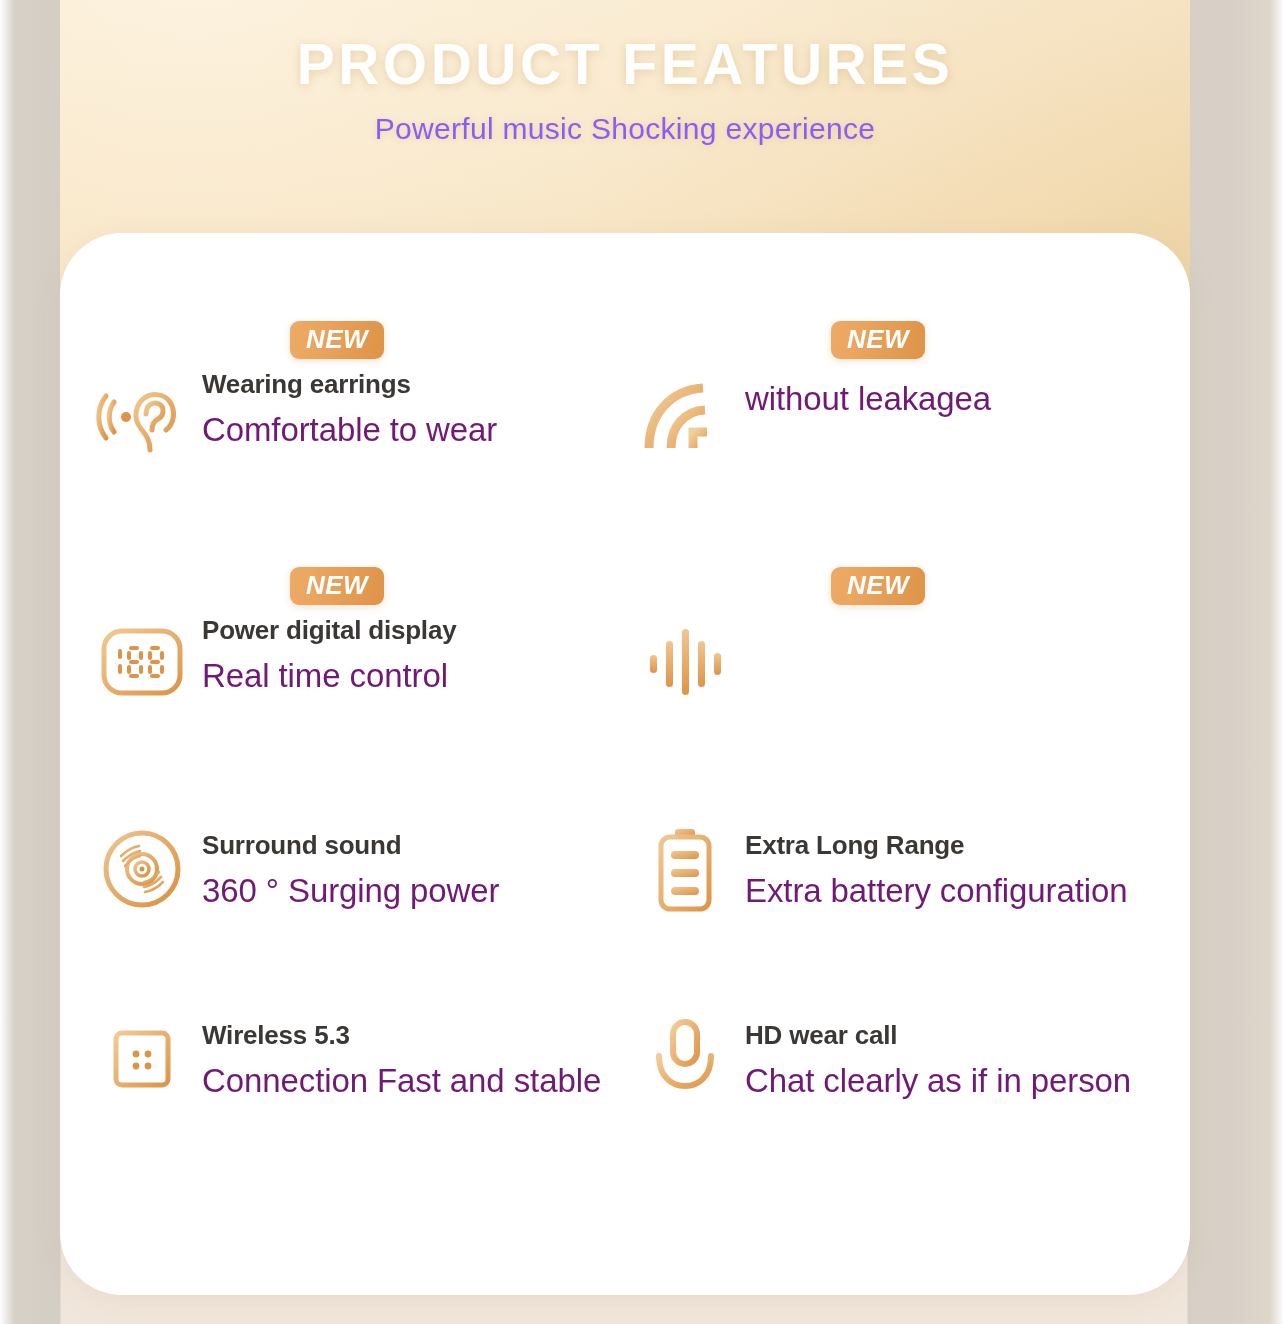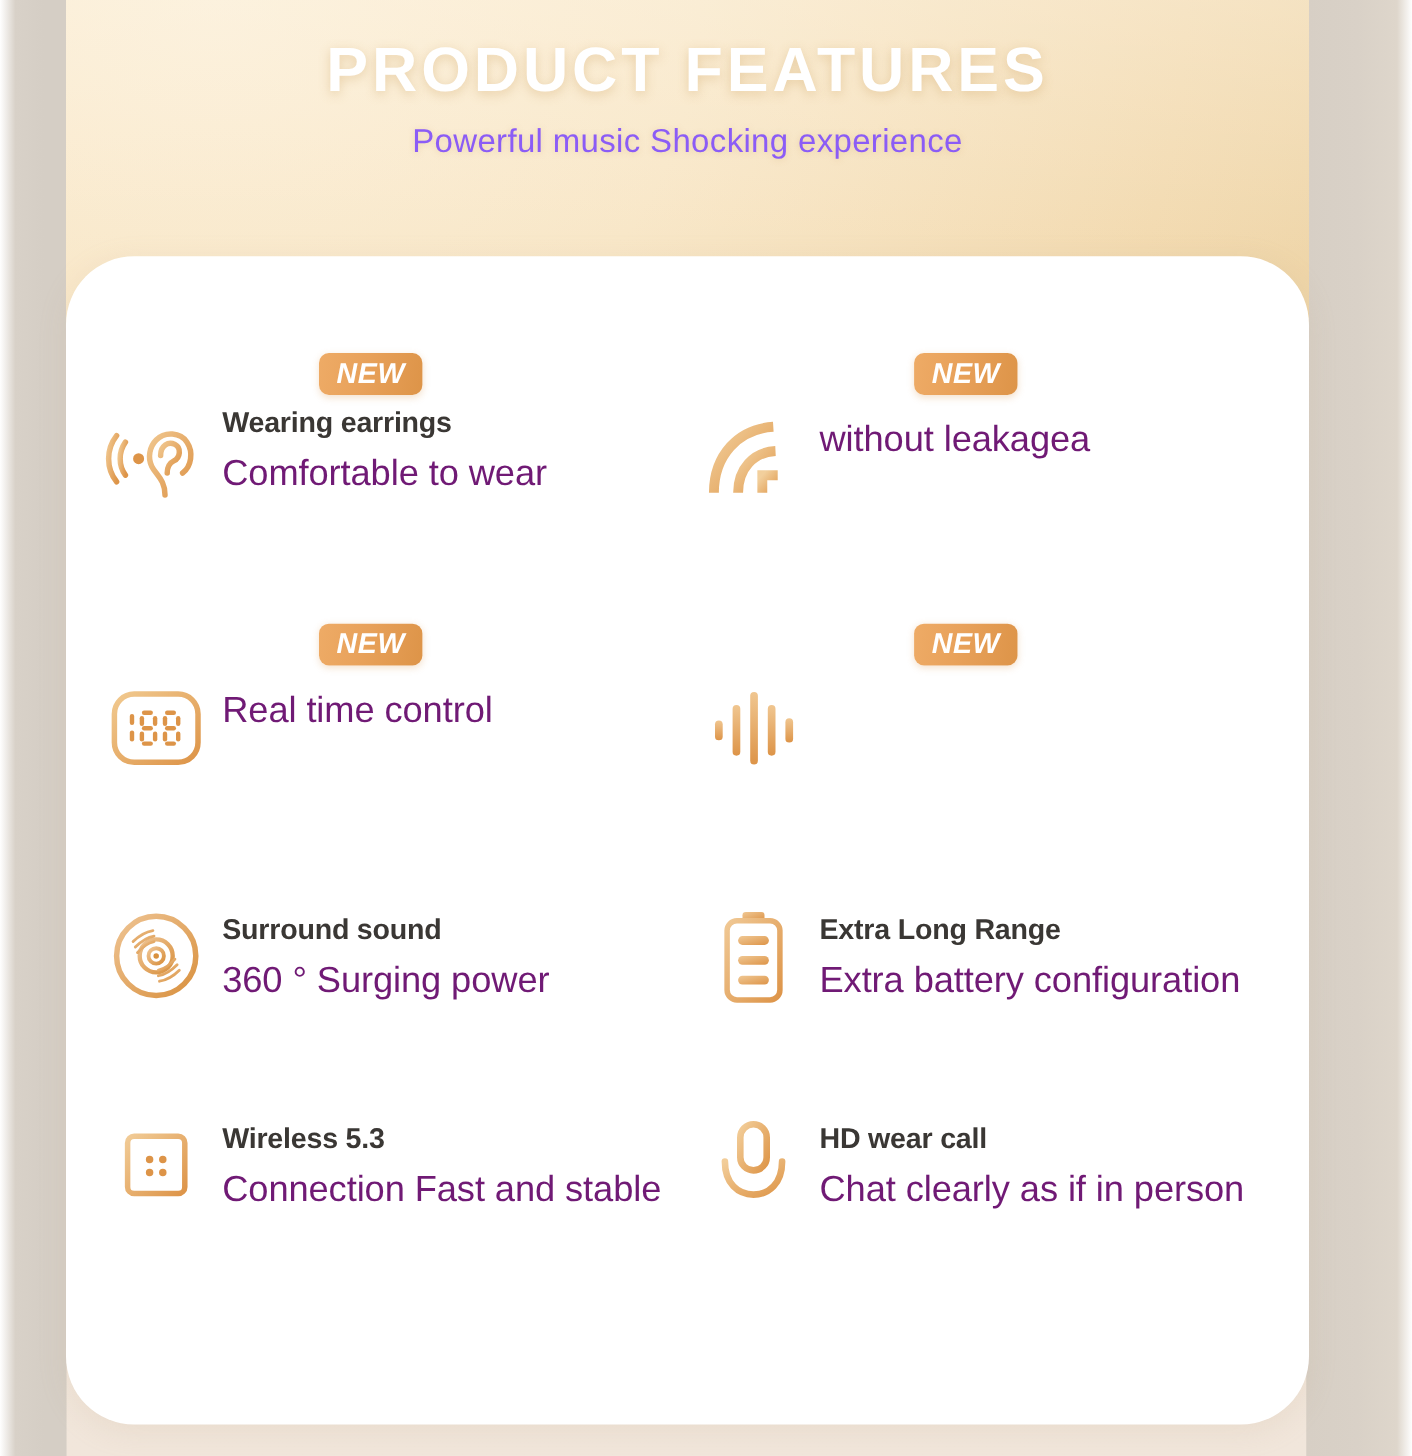--- a/index.html
+++ b/index.html
@@ -183,20 +183,21 @@
               <rect x="52" y="30" width="4" height="9" rx="2"></rect>
               <rect x="64" y="30" width="4" height="9" rx="2"></rect>
               <rect x="54" y="39" width="10" height="4" rx="2"></rect>
               <rect x="52" y="44" width="4" height="9" rx="2"></rect>
               <rect x="64" y="44" width="4" height="9" rx="2"></rect>
               <rect x="54" y="53" width="10" height="4" rx="2"></rect>
             </g>
           </svg>
         </div>
         <div class="texts">
+          <div class="f-title">Power digital display</div>
           <div class="f-sub">Real time control</div>
         </div>
       </div>
     </div>
 
     <div class="cell col-right">
       <div class="badge-wrap">
         <span class="badge">NEW</span>
       </div>
       <div class="row-inner">

